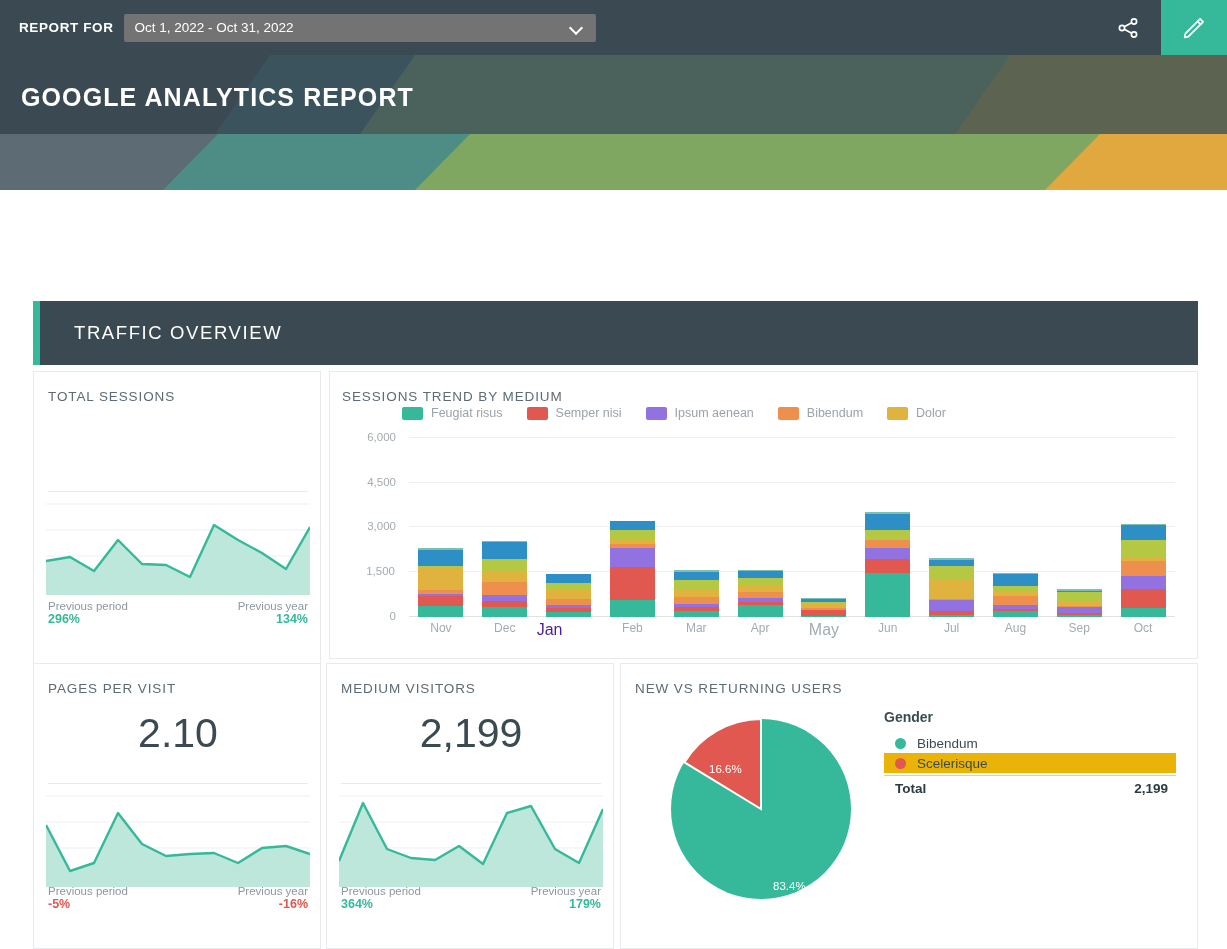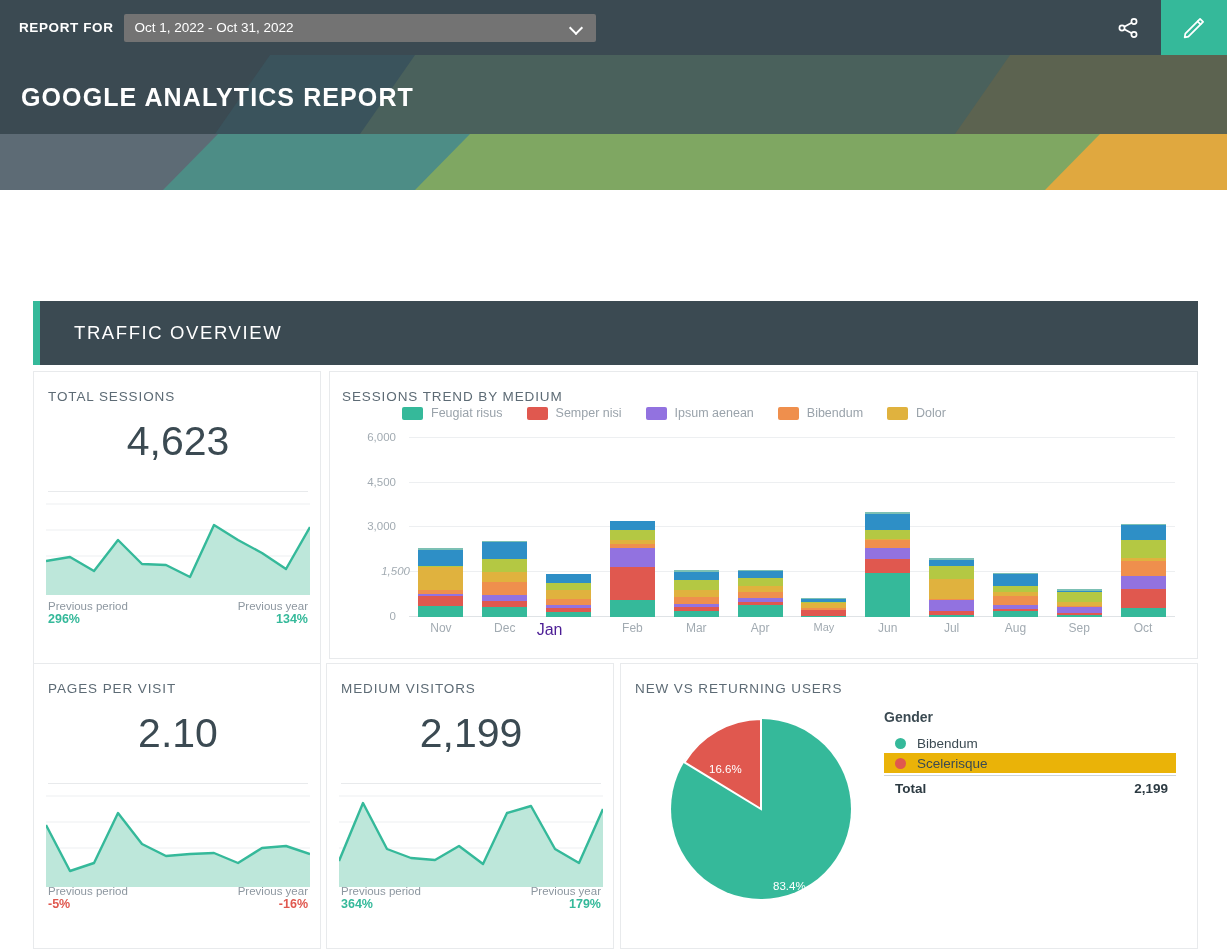--- a/index.html
+++ b/index.html
@@ -180,21 +180,20 @@
   <div class="banner-title">GOOGLE ANALYTICS REPORT</div>
 </div>
 
 <div class="section-header">
   <div class="accent"></div>
   <div class="sh-title">TRAFFIC OVERVIEW</div>
 </div>
 
 <div class="card" style="left:33px; top:371px; width:288px; height:332px;">
   <div class="card-title" style="position:absolute;left:14px;top:17px;">TOTAL SESSIONS</div>
-  <div class="kpi-value" style="position:absolute;left:0;top:46px;width:288px;font-size:41px;">4,623</div>
   <div class="sep-line" style="position:absolute;left:14px;top:119px;width:260px;"></div>
   <svg style="position:absolute;left:12px;top:127px;" width="264" height="96" viewBox="0 0 264 96">
     <line x1="0" y1="5" x2="264" y2="5" stroke="#edeff1" stroke-width="1"></line>
     <line x1="0" y1="31" x2="264" y2="31" stroke="#edeff1" stroke-width="1"></line>
     <line x1="0" y1="57" x2="264" y2="57" stroke="#edeff1" stroke-width="1"></line>
     <polygon fill="#bde7da" points="0,62 24,58 48,72 72,41 96,65 120,66 144,78 168,26 192,41 216,54 240,70 264,28 264,96 0,96"></polygon>
     <polyline fill="none" stroke="#35b99a" stroke-width="2.4" stroke-linejoin="round" points="0,62 24,58 48,72 72,41 96,65 120,66 144,78 168,26 192,41 216,54 240,70 264,28"></polyline>
   </svg>
   <div class="kpi-foot" style="position:absolute;left:14px;top:228px;width:260px;">
     <div class="kpi-col">
@@ -237,21 +236,21 @@
 
   <div style="position:absolute;left:79px;top:65px;width:766px;height:1px;background:#edeff1;"></div>
   <div style="position:absolute;left:79px;top:110px;width:766px;height:1px;background:#edeff1;"></div>
   <div style="position:absolute;left:79px;top:154px;width:766px;height:1px;background:#edeff1;"></div>
   <div style="position:absolute;left:79px;top:199px;width:766px;height:1px;background:#edeff1;"></div>
   <div style="position:absolute;left:79px;top:244px;width:766px;height:1px;background:#dfe3e6;"></div>
 
   <div class="ytick" style="left:20px;top:59px;">6,000</div>
   <div class="ytick" style="left:20px;top:104px;">4,500</div>
   <div class="ytick" style="left:20px;top:148px;">3,000</div>
-  <div class="ytick" style="left:34px;top:193px;font-style:italic;">1,500</div>
+  <div class="ytick" style="left:19px;top:193px;">1,500</div>
   <div class="ytick" style="left:20px;top:238px;">0</div>
 
   <div id="bars-area" style="position:absolute;left:79px;top:60px;width:766px;height:185px;">
       <div class="bar" style="left: 9.41667px;">
         <div class="bar-seg" style="height: 2.15833px; background: rgb(124, 192, 180);"></div>
         <div class="bar-seg" style="height: 16.3417px; background: rgb(46, 143, 198);"></div>
         <div class="bar-seg" style="height: 0.616667px; background: rgb(180, 200, 67);"></div>
         <div class="bar-seg" style="height: 22.8167px; background: rgb(224, 178, 62);"></div>
         <div class="bar-seg" style="height: 4.625px; background: rgb(239, 143, 77);"></div>
         <div class="bar-seg" style="height: 1.85px; background: rgb(146, 114, 224);"></div>
@@ -370,21 +369,21 @@
       </div>
     </div>
 
   <div id="xticks" style="position:absolute;left:79px;top:249px;width:766px;height:20px;">
       <div style="position: absolute; width: 63.8333px; left: 0px; text-align: center; color: rgb(162, 171, 178); font-size: 12px;">Nov</div>
       <div style="position: absolute; width: 63.8333px; left: 63.8333px; text-align: center; color: rgb(162, 171, 178); font-size: 12px;">Dec</div>
       <div style="position: absolute; width: 63.8333px; left: 127.667px; text-align: left; color: #4c1d95; font-size: 16px;">Jan</div>
       <div style="position: absolute; width: 63.8333px; left: 191.5px; text-align: center; color: rgb(162, 171, 178); font-size: 12px;">Feb</div>
       <div style="position: absolute; width: 63.8333px; left: 255.333px; text-align: center; color: rgb(162, 171, 178); font-size: 12px;">Mar</div>
       <div style="position: absolute; width: 63.8333px; left: 319.167px; text-align: center; color: rgb(162, 171, 178); font-size: 12px;">Apr</div>
-      <div style="position: absolute; width: 63.8333px; left: 383px; text-align: center; color: rgb(162, 171, 178); font-size: 11px;">May</div>
+      <div style="position: absolute; width: 63.8333px; left: 383px; text-align: center; color: rgb(162, 171, 178); font-size: 16px;">May</div>
       <div style="position: absolute; width: 63.8333px; left: 446.833px; text-align: center; color: rgb(162, 171, 178); font-size: 12px;">Jun</div>
       <div style="position: absolute; width: 63.8333px; left: 510.667px; text-align: center; color: rgb(162, 171, 178); font-size: 12px;">Jul</div>
       <div style="position: absolute; width: 63.8333px; left: 574.5px; text-align: center; color: rgb(162, 171, 178); font-size: 12px;">Aug</div>
       <div style="position: absolute; width: 63.8333px; left: 638.333px; text-align: center; color: rgb(162, 171, 178); font-size: 12px;">Sep</div>
       <div style="position: absolute; width: 63.8333px; left: 702.167px; text-align: center; color: rgb(162, 171, 178); font-size: 12px;">Oct</div>
     </div>
 </div>
 
 <div class="card" style="left:33px; top:663px; width:288px; height:286px;">
   <div class="card-title" style="position:absolute;left:14px;top:17px;">PAGES PER VISIT</div>

